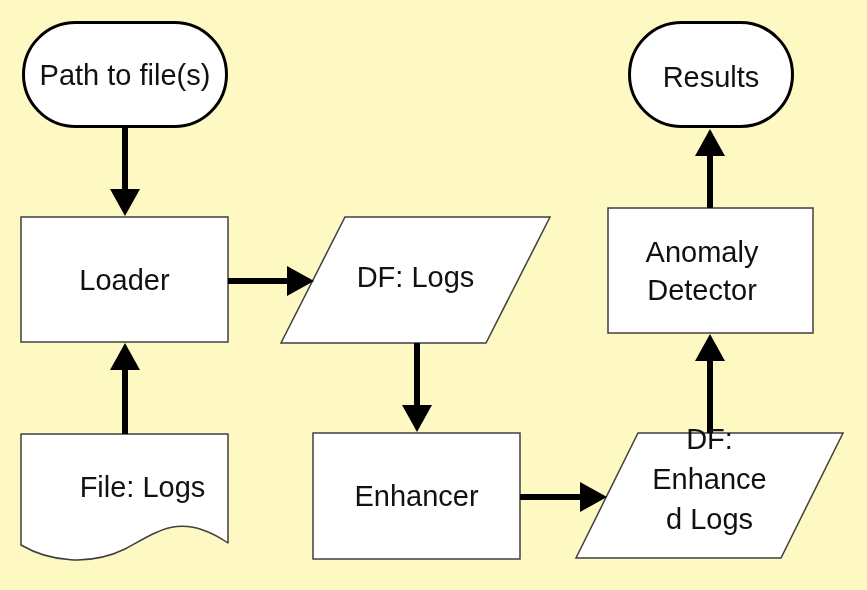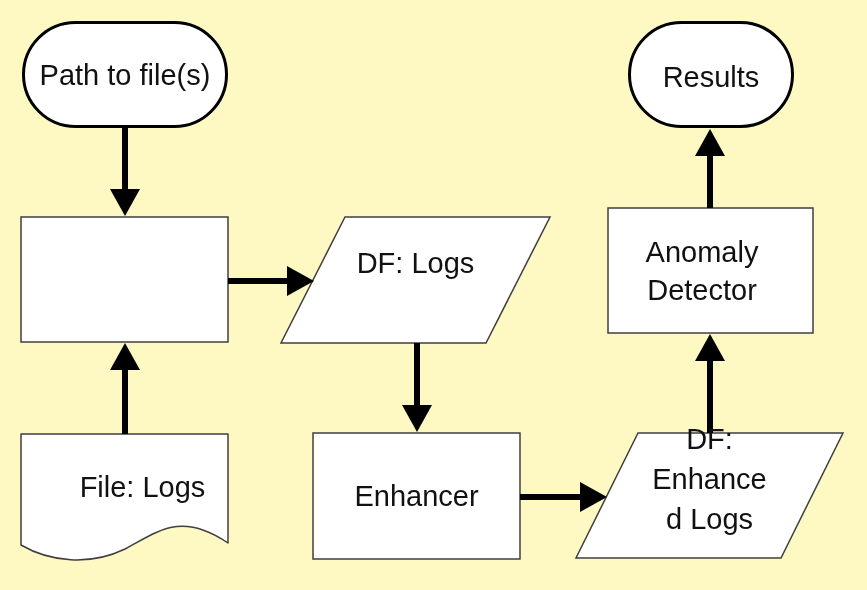--- a/index.html
+++ b/index.html
@@ -20,21 +20,21 @@
     font-family: "Liberation Sans", sans-serif;
     font-size: 29px;
     color: #111111;
     white-space: pre-line;
     line-height: 34px;
     pointer-events: none;
   }
   #lbl-path-to-files { left: 22px;  top: 21px;  width: 206px; height: 107px; }
   #lbl-loader        { left: 21px;  top: 217px; width: 207px; height: 125px; }
   #lbl-file-logs     { left: 21px;  top: 434px; width: 243px; height: 106px; }
-  #lbl-df-logs       { left: 311px; top: 217px; width: 209px; height: 92px; text-align: right;  }
+  #lbl-df-logs       { left: 311px; top: 231px; width: 209px; height: 92px; text-align: right;  }
   #lbl-enhancer      { left: 313px; top: 433px; width: 207px; height: 126px; }
   #lbl-df-enhanced   { left: 605px; top: 433px; width: 209px; height: 92px; line-height: 40px; }
   #lbl-anomaly       { left: 608px; top: 208px; width: 188px; height: 125px; line-height: 38px; }
   #lbl-results       { left: 628px; top: 21px;  width: 166px; height: 112px; }
 </style>
 </head>
 <body>
 
 <div class="canvas">
 
@@ -80,20 +80,21 @@
       <line x1="710" y1="433" x2="710" y2="359" stroke-width="6"></line>
       <polygon points="710,334 695,361 725,361" stroke="none"></polygon>
     </g>
     <g stroke="#000000" fill="#000000">
       <line x1="710" y1="208" x2="710" y2="154" stroke-width="6"></line>
       <polygon points="710,129 695,156 725,156" stroke="none"></polygon>
     </g>
   </svg>
 
   <div class="label" id="lbl-path-to-files">Path to file(s)</div>
+  <div class="label" id="lbl-loader">Loader</div>
   <div class="label" id="lbl-file-logs">File: Logs</div>
   <div class="label" id="lbl-df-logs">DF: Logs</div>
   <div class="label" id="lbl-enhancer">Enhancer</div>
   <div class="label" id="lbl-df-enhanced">DF:
 Enhance
 d Logs</div>
   <div class="label" id="lbl-anomaly">Anomaly
 Detector</div>
   <div class="label" id="lbl-results">Results</div>
 

